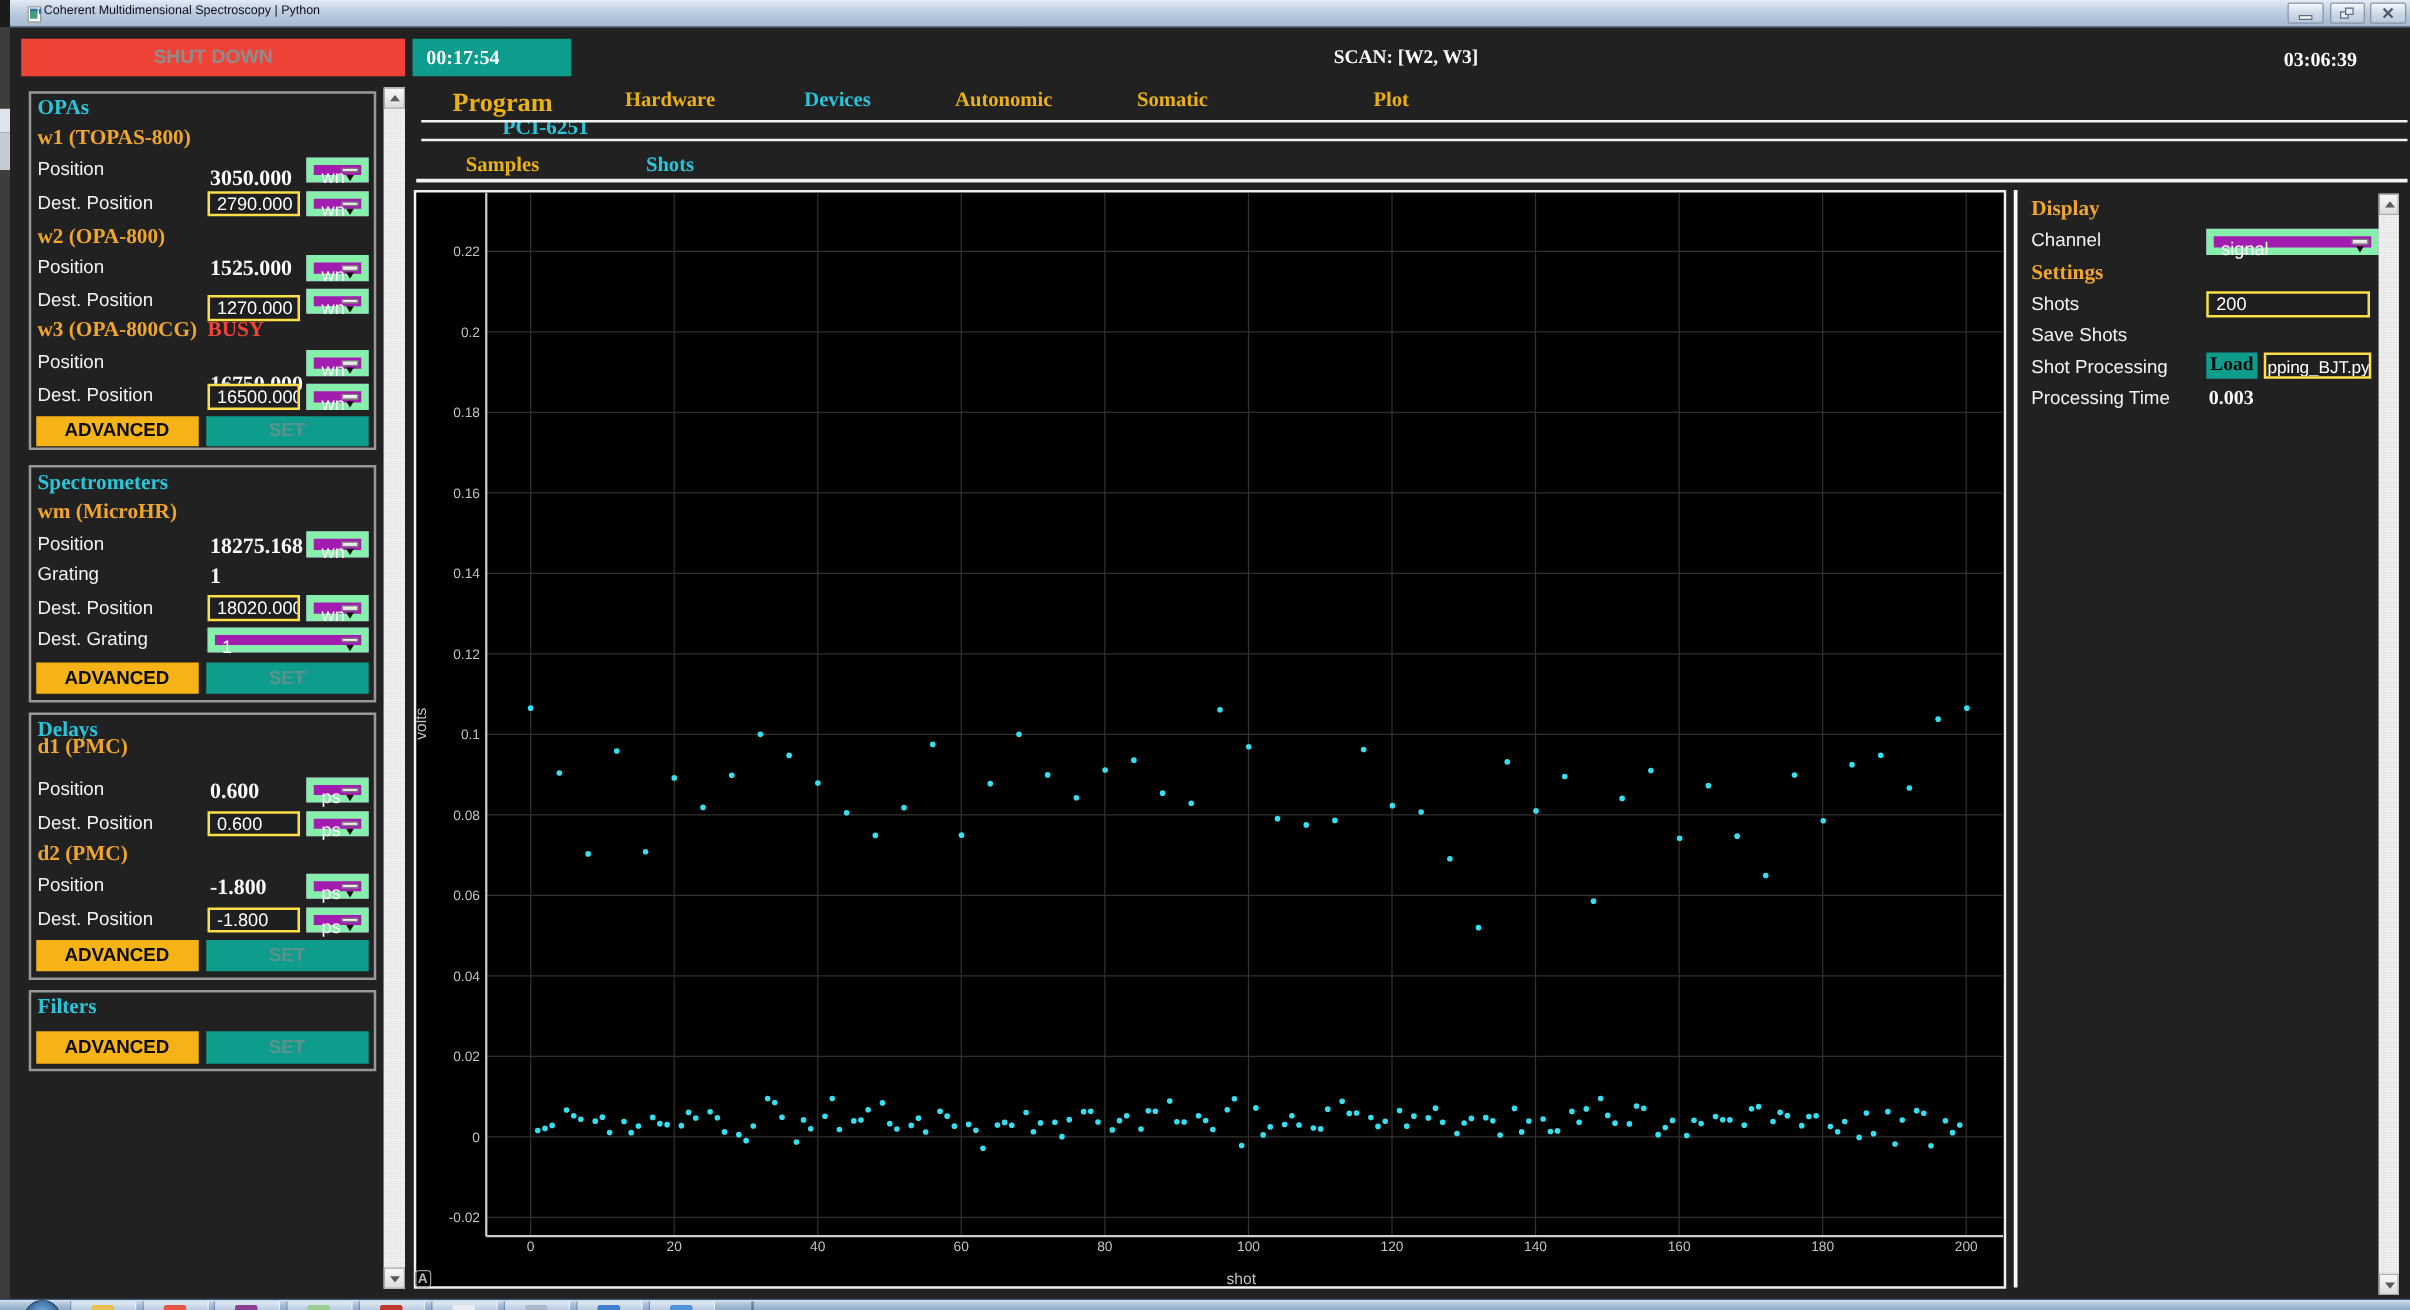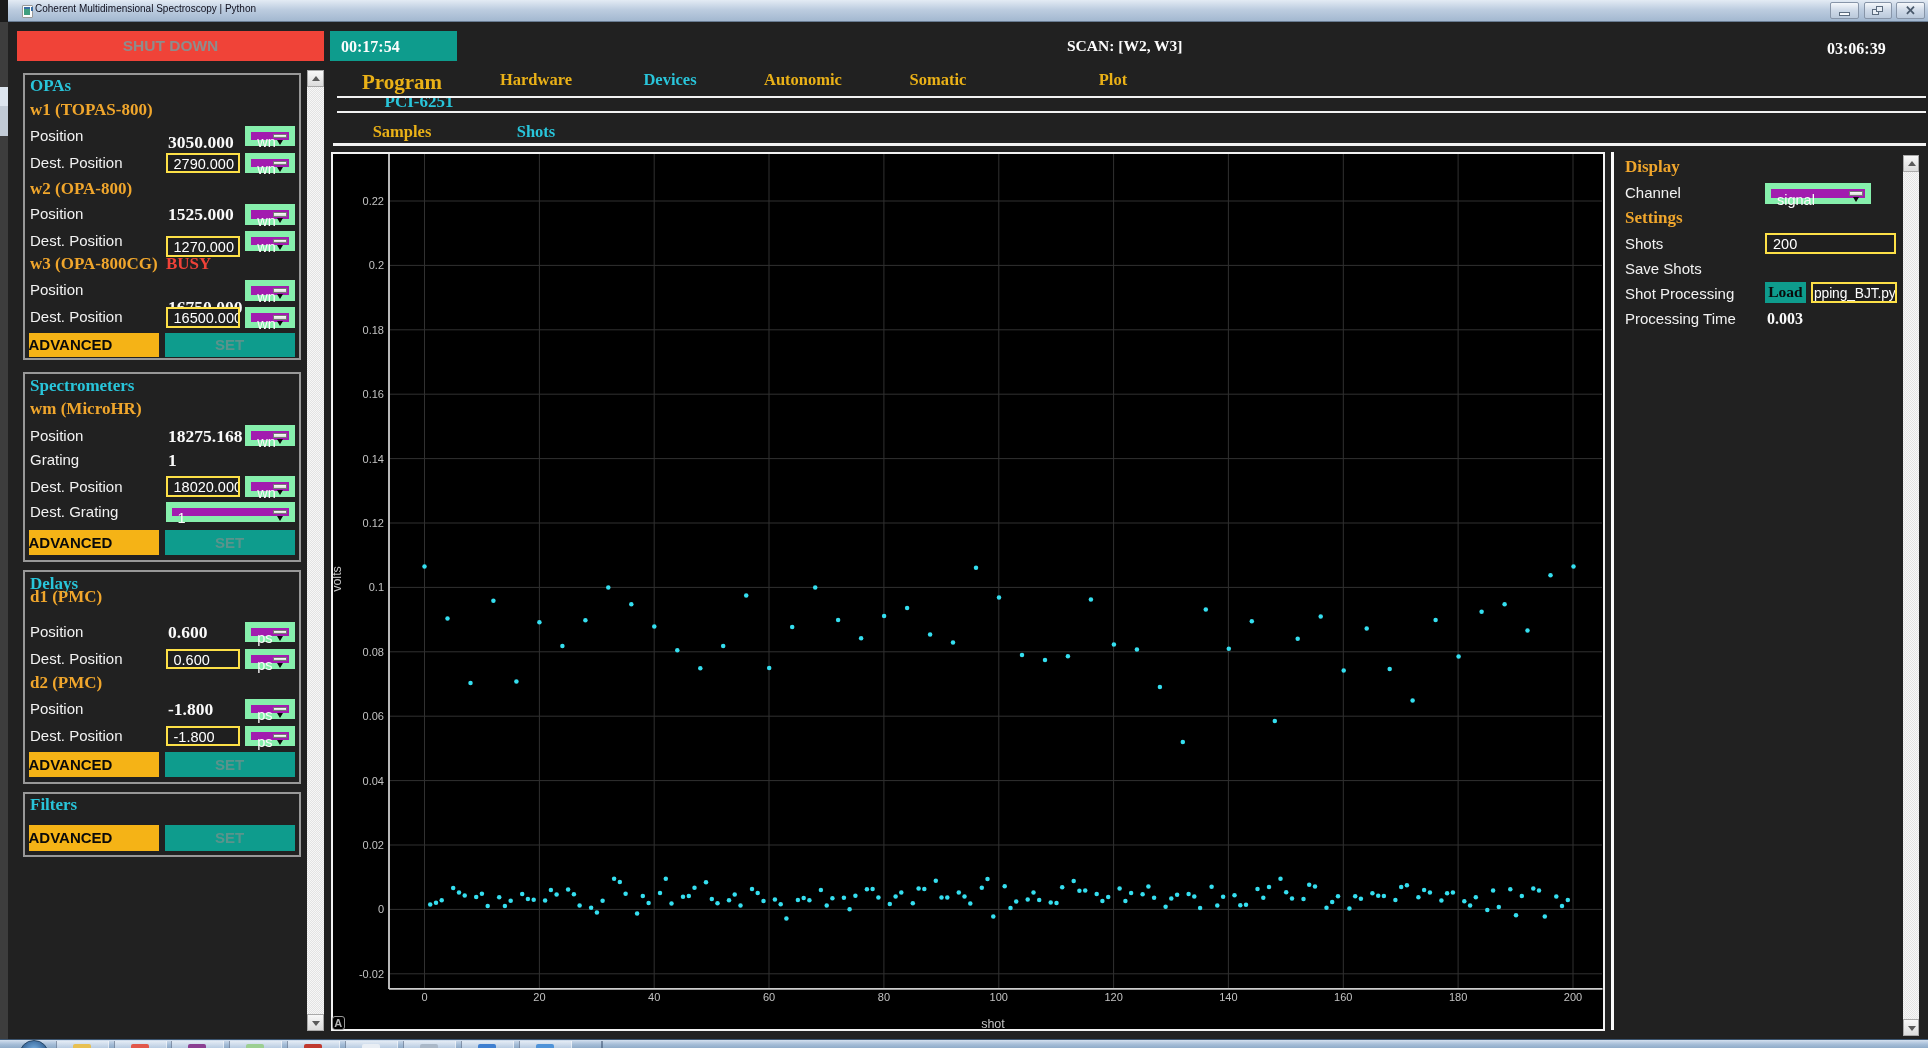--- a/index.html
+++ b/index.html
@@ -8,21 +8,21 @@
 .clip{overflow:hidden}
 .inp{position:absolute;height:20.5px;border:2px solid #fde047;background:#1f1f1f;color:#fff;font-size:14.5px;line-height:18.5px;padding-left:6px;white-space:nowrap;overflow:hidden}
 .cmb{position:absolute;height:20.5px;border:6px solid #86efac;background:#a21caf}
 .cmb span{position:absolute;left:6px;top:1.5px;font-size:14.5px;color:#fafafa;line-height:18px}
 .cbtn{position:absolute;right:2px;top:2px;bottom:2px;width:14px;background:linear-gradient(#fbfbfb,#d8d8d8);border:1px solid #777}
 .cbtn i{position:absolute;left:3px;top:5px;width:0;height:0;border-left:3.5px solid transparent;border-right:3.5px solid transparent;border-top:5px solid #0a0a0a}
 .gbox{position:absolute;border:2px solid #989898}
 .hc{position:absolute;font:bold 17px "Liberation Serif",serif;color:#29c5da;white-space:nowrap}
 .ho{position:absolute;font:bold 17px "Liberation Serif",serif;color:#f0a62c;white-space:nowrap}
 .hb{position:absolute;font:bold 17px "Liberation Serif",serif;color:#f04238;white-space:nowrap}
-.badv{position:absolute;background:#f5b316;color:#0a0a0a;font-weight:bold;font-size:15px;}
+.badv{position:absolute;background:#f5b316;color:#0a0a0a;font-weight:bold;font-size:15px;text-align:center}
 .bset{position:absolute;background:#0e9c8d;color:#5b948c;font-weight:bold;font-size:15px;text-align:center}
 .bload{position:absolute;width:41px;height:21px;background:#0e9c8d;color:#0a0a0a;font:bold 15.5px "Liberation Serif",serif;text-align:center;line-height:20px}
 .tgold{position:absolute;font:bold 16px "Liberation Serif",serif;color:#eab117;text-align:center;white-space:nowrap}
 .tcyan{position:absolute;font:bold 16px "Liberation Serif",serif;color:#29c5da;text-align:center;white-space:nowrap}
 .wline{position:absolute;background:#f2f2f2;height:2px}
 .sb{position:absolute;background:#ececec;background-image:repeating-conic-gradient(#f7f7f7 0 25%,#e3e3e3 0 50%);background-size:2px 2px}
 .sbtn{position:absolute;left:0;right:0;height:17px;background:linear-gradient(#f8f8f8,#dcdcdc);border:1px solid #a9a9a9}
 .sbtn i{position:absolute;left:3.5px;width:0;height:0;border-left:4px solid transparent;border-right:4px solid transparent}
 .sbtn i.up{top:5px;border-bottom:5px solid #5a5a5a}
 .sbtn i.dn{top:6px;border-top:5px solid #5a5a5a}
@@ -53,21 +53,21 @@
 <div class="abs" style="left:330px;top:31px;width:127px;height:29.5px;background:#0e9c8d;color:#fcfcfc;font:bold 16px 'Liberation Serif',serif;line-height:31px;padding-left:11px">00:17:54</div>
 <div class="abs" style="left:1067px;top:37px;font:bold 15.5px 'Liberation Serif',serif;color:#fcfcfc">SCAN: [W2, W3]</div>
 <div class="abs" style="left:1827px;top:40px;font:bold 16px 'Liberation Serif',serif;color:#fcfcfc">03:06:39</div>
 
 <div class="tgold" style="left:312px;top:70.2px;width:180px;font-size:21px">Program</div>
 <div class="tgold" style="left:446px;top:70.2px;width:180px;font-size:16.5px">Hardware</div>
 <div class="tcyan" style="left:580px;top:70.2px;width:180px;font-size:16.5px">Devices</div>
 <div class="tgold" style="left:713px;top:70.2px;width:180px;font-size:16.5px">Autonomic</div>
 <div class="tgold" style="left:848px;top:70.2px;width:180px;font-size:16.5px">Somatic</div>
 <div class="tgold" style="left:1023px;top:70.2px;width:180px;font-size:16.5px">Plot</div>
-<div class="tcyan" style="left:330px;top:92.2px;width:141px;text-align:center;padding-left:37px;font-size:17px">PCI-6251</div>
+<div class="tcyan" style="left:330px;top:92.2px;width:141px;text-align:right;padding-left:37px;font-size:17px">PCI-6251</div>
 <div class="tgold" style="left:312px;top:121.8px;width:180px;font-size:16.5px">Samples</div>
 <div class="tcyan" style="left:446px;top:121.8px;width:180px;font-size:16.5px">Shots</div>
 <div class="wline" style="left:337px;top:95.5px;width:1589px"></div>
 <div class="wline" style="left:337px;top:110.5px;width:1589px"></div>
 <div class="wline" style="left:333px;top:143px;width:1593px;height:2.5px"></div>
 
 <div class="gbox" style="left:23px;top:73px;width:278px;height:286.5px"></div>
 <div class="hc" style="left:30px;top:76.3px">OPAs</div>
 <div class="ho" style="left:30px;top:100.2px">w1 (TOPAS-800)</div>
 <div class="lbl" style="left:30px;top:125.8px">Position</div>
@@ -463,21 +463,21 @@
         <circle cx="1229.0" cy="752.1" r="2.25"></circle>
         <circle cx="1234.8" cy="746.0" r="2.25"></circle>
         <circle cx="1240.5" cy="412.5" r="2.25"></circle>
       </g>
 </svg></div>
 <div class="abs" style="left:332px;top:1016px;width:12.5px;height:14px;border:1px solid #989898;border-radius:3px;color:#b4b4b4;font:bold 11px 'Liberation Sans';text-align:center;line-height:13px">A</div>
 
 <div class="abs" style="left:1611px;top:152px;width:2.5px;height:878px;background:#fafafa"></div>
 <div class="ho" style="left:1625px;top:157px">Display</div>
 <div class="lbl" style="left:1625px;top:183px">Channel</div>
-<div class="cmb" style="left:1765px;top:183px;width:106px">
+<div class="cmb" style="left:1765px;top:183px;width:138px">
     <span>signal</span>
     <div class="cbtn">
       <i></i>
     </div>
   </div>
 <div class="ho" style="left:1625px;top:207.5px">Settings</div>
 <div class="lbl" style="left:1625px;top:233.5px">Shots</div>
 <div class="inp" style="left:1765px;top:233px;width:131px">200</div>
 <div class="lbl" style="left:1625px;top:258.5px">Save Shots</div>
 <div class="lbl" style="left:1625px;top:283.5px">Shot Processing</div>

